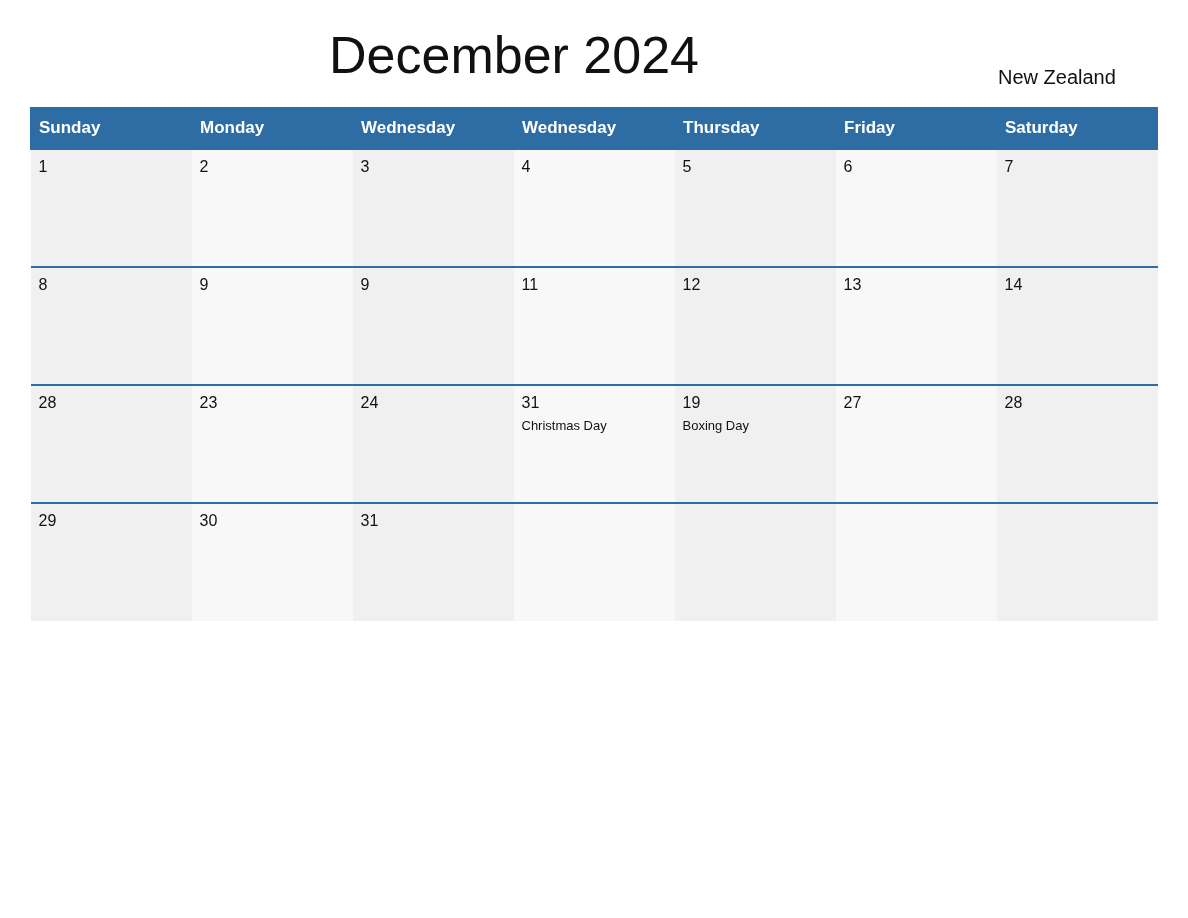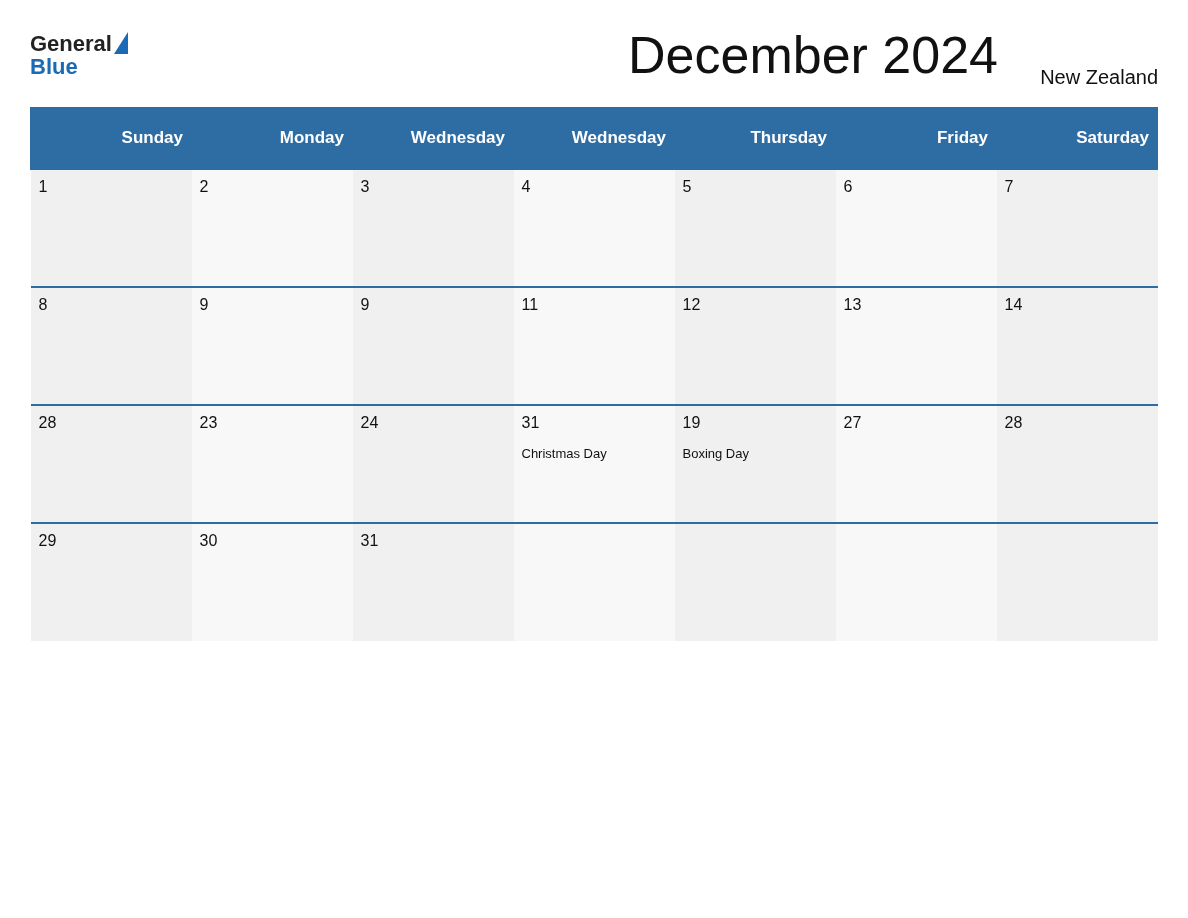--- a/index.html
+++ b/index.html
@@ -51,42 +51,42 @@
       align-items: center;
     }
     .logo-row2 {
       display: flex;
       align-items: center;
     }
     .month-title {
       font-size: 52px;
       font-weight: 400;
       color: #111;
-      text-align: right;
+      text-align: center;
       flex: 1;
     }
     .country-label {
       font-size: 20px;
       color: #111;
       min-width: 160px;
-      text-align: right;
+      text-align: left;
       margin-top: 46px;
     }
     .calendar-table {
       width: 100%;
       border-collapse: collapse;
       table-layout: fixed;
     }
     .calendar-table thead tr th {
       background-color: #2e6da4;
       color: #fff;
       font-size: 17px;
       font-weight: 600;
-      padding: 20px 8px;
-      text-align: right;
+      padding: 10px 8px;
+      text-align: left;
       border: 1px solid #2e6da4;
     }
     .calendar-table tbody tr td {
       background-color: #f5f5f5;
       vertical-align: top;
       padding: 8px 8px;
       height: 118px;
       border-top: 2px solid #2e6da4;
       border-left: none;
       border-right: none;
@@ -100,21 +100,21 @@
     .day-number {
       font-size: 16px;
       color: #111;
       display: block;
       margin-bottom: 4px;
     }
     .holiday-name {
       font-size: 13px;
       color: #111;
       display: block;
-      margin-top: 14px;
+      margin-top: 6px;
     }
     .last-row td {
       height: 90px;
       margin-top: 41px;
     }
     
     .calendar-table tbody tr td:nth-child(odd) {
       background-color: #f0f0f0;
     }
     .calendar-table tbody tr td:nth-child(even) {
@@ -124,31 +124,20 @@
       background-color: #2e6da4;
     }
     .calendar-table thead tr th:nth-child(even) {
       background-color: #2e6da4;
     }
   </style>
 </head>
 <body>
 
 <div class="header">
-  <div class="logo">
-    <div class="logo-inner">
-      <div class="logo-row1">
-        <span class="logo-text-general">General</span>
-        <div class="logo-triangle"></div>
-      </div>
-      <div class="logo-row2">
-        <span class="logo-text-blue">Blue</span>
-      </div>
-    </div>
-  </div>
   <h1 class="month-title">December 2024</h1>
   <div class="country-label">New Zealand</div>
 </div>
 
 <table class="calendar-table">
   <thead>
     <tr>
       <th>Sunday</th>
       <th>Monday</th>
       <th>Wednesday</th>

